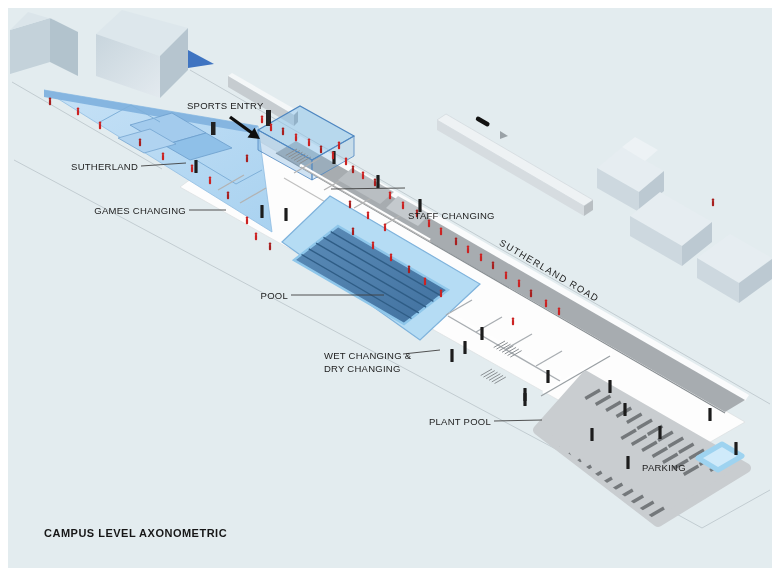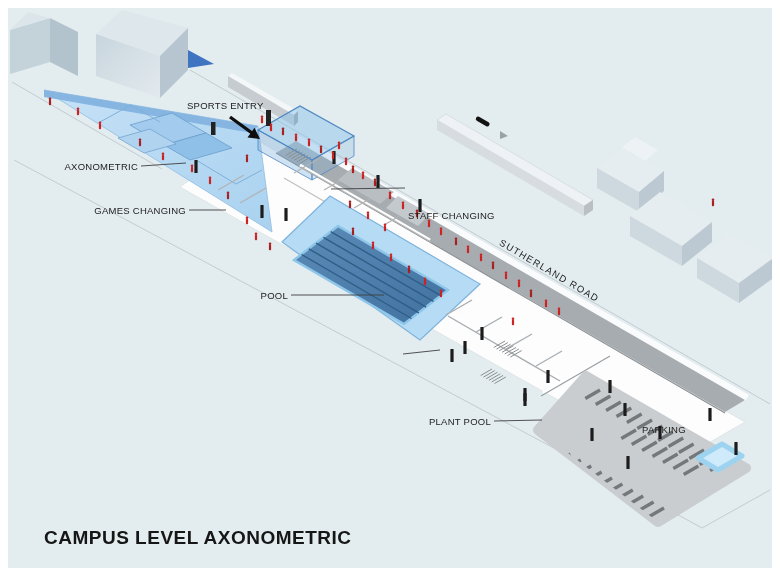--- a/index.html
+++ b/index.html
@@ -5,21 +5,21 @@
   html,body{margin:0;padding:0;background:#ffffff;}
   .page{position:relative;width:780px;height:585px;background:#fef9c3;overflow:hidden;
         font-family:"Liberation Sans", sans-serif;}
   .canvas{position:absolute;left:0;top:0;width:780px;height:585px;}
   svg{position:absolute;left:0;top:0;}
   .lbl{position:absolute;font-size:9.5px;color:#1c1c1c;letter-spacing:.25px;white-space:nowrap;}
   .lbl.r{text-align:right;}
   .lbl.two{white-space:normal;line-height:13px;}
   .road-lbl{position:absolute;font-size:9.5px;color:#1c1c1c;letter-spacing:1.3px;
             transform:rotate(30.5deg);transform-origin:center;text-align:center;}
-  .title{position:absolute;font-size:19px;font-weight:bold;color:#161616;letter-spacing:.5px;}
+  .title{position:absolute;font-size:11px;font-weight:bold;color:#161616;letter-spacing:.5px;}
 </style>
 </head>
 <body>
 
 <div class="page">
   <div class="canvas">
 
     <svg width="780" height="585" viewBox="0 0 780 585">
       <defs>
         <linearGradient id="gBoxFront" x1="0" y1="0" x2="1" y2="1">
@@ -458,22 +458,26 @@
 
       <g fill="#ffffff">
         <rect x="0" y="0" width="780" height="8"></rect>
         <rect x="0" y="0" width="8" height="585"></rect>
         <rect x="772" y="0" width="8" height="585"></rect>
         <rect x="0" y="568" width="780" height="17"></rect>
       </g>
     </svg>
 
     <div class="lbl" style="left:187px;top:100px;">SPORTS ENTRY</div>
-    <div class="lbl r" style="left:58px;top:161px;width:80px;">AXONOMETRIC</div>
+    <div class="lbl r" style="left:58px;top:161px;width:80px;">SUTHERLAND</div>
     <div class="lbl r" style="left:92px;top:205px;width:94px;text-align:right;">GAMES CHANGING</div>
     <div class="lbl" style="left:408px;top:183px;margin-top:27px;">STAFF CHANGING</div>
     <div class="road-lbl" style="left:487px;top:265px;width:125px;">SUTHERLAND ROAD</div>
     <div class="lbl r" style="left:238px;top:290px;width:50px;">POOL</div>
+    <div class="lbl two" style="left:324px;top:349px;width:110px;">
+      <span>WET CHANGING &amp;</span><br>
+      <span>DRY CHANGING</span>
+    </div>
     <div class="lbl r" style="left:416px;top:416px;width:75px;">PLANT POOL</div>
-    <div class="lbl" style="left:606px;top:424px;padding-left:36px;">PARKING</div>
+    <div class="lbl" style="left:606px;top:462px;padding-left:36px;">PARKING</div>
     <div class="title" style="left:44px;top:527px;">CAMPUS LEVEL AXONOMETRIC</div>
   </div>
 </div>
 
 </body></html>

